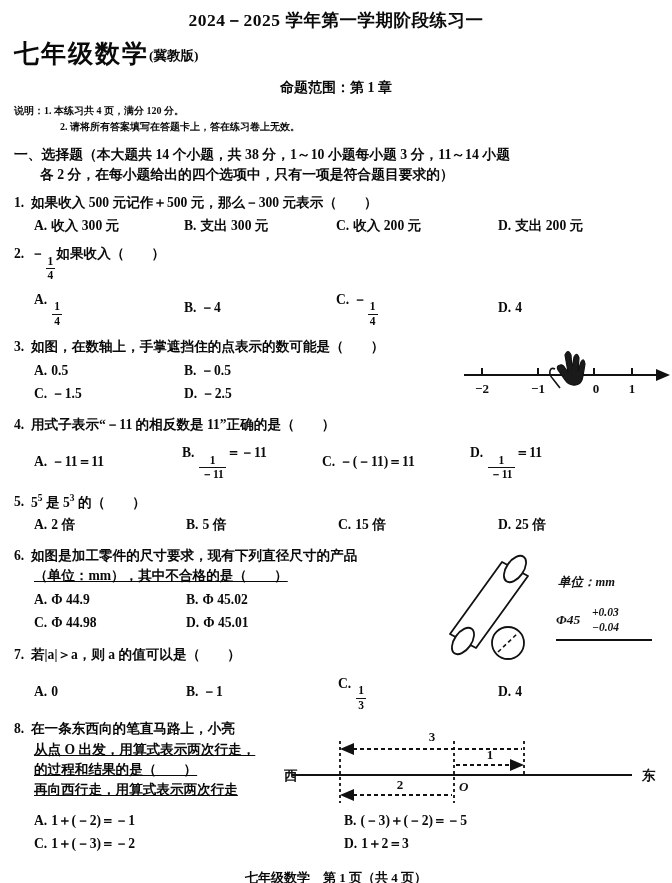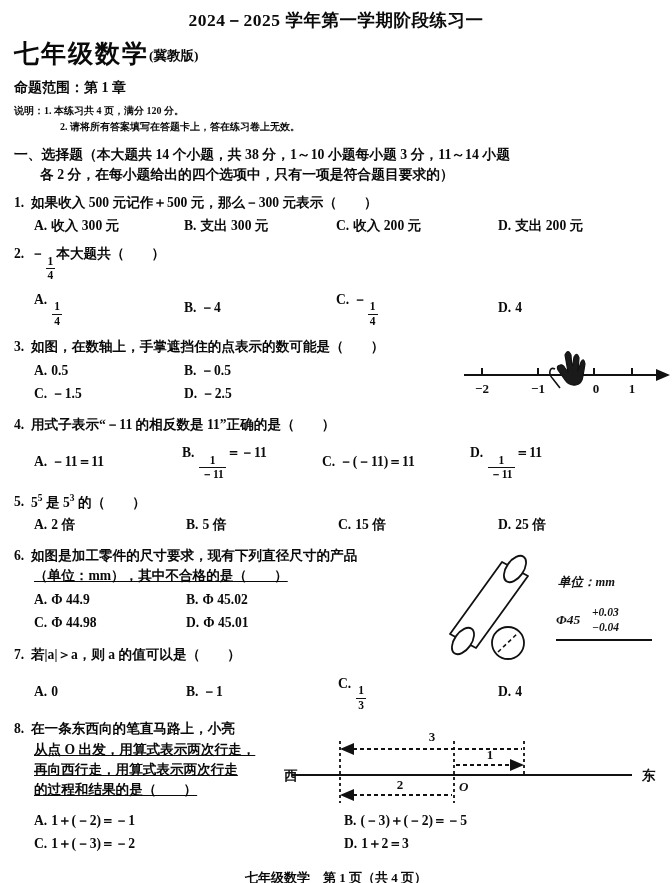--- a/index.html
+++ b/index.html
@@ -39,20 +39,21 @@
     font-size: 25px;
     letter-spacing: 2px;
   }
   .subject-edition {
     font-weight: bold;
     font-size: 13.5px;
     letter-spacing: 0px;
     vertical-align: 2px;
   }
   .scope {
+    text-align: center;
     font-weight: bold;
     font-size: 14px;
     margin-top: 10px;
   }
   .note-line {
     font-weight: bold;
     font-size: 10px;
     margin-top: 7px;
     line-height: 1.35;
   }
@@ -141,21 +142,21 @@
       <span class="opt" style="width:152px"><span class="opt-label">B.</span><span>支出 300 元</span></span>
       <span class="opt" style="width:162px"><span class="opt-label">C.</span><span>收入 200 元</span></span>
       <span class="opt"><span class="opt-label">D.</span><span>支出 200 元</span></span>
     </div>
   </div>
 
   <div class="q">
     <span class="q-stem"><span class="num">2.</span><span>－</span><span class="frac">
           <span class="num-t">1</span>
           <span class="den-t">4</span>
-        </span><span>本大题共（　　）</span></span>
+        </span><span>如果收入（　　）</span></span>
     <div class="opts" style="margin-top:8px">
       <span class="opt" style="width:150px"><span class="opt-label">A.</span><span class="frac">
             <span class="num-t">1</span>
             <span class="den-t">4</span>
           </span></span>
       <span class="opt" style="width:152px"><span class="opt-label">B.</span><span>－4</span></span>
       <span class="opt" style="width:162px"><span class="opt-label">C.</span><span>－</span><span class="frac">
             <span class="num-t">1</span>
             <span class="den-t">4</span>
           </span></span>
@@ -267,22 +268,22 @@
             <span class="num-t">1</span>
             <span class="den-t">3</span>
           </span></span>
       <span class="opt"><span class="opt-label">D.</span><span>4</span></span>
     </div>
   </div>
 
   <div class="q" style="">
     <span class="q-stem"><span class="num">8.</span><span>在一条东西向的笔直马路上，小亮</span></span>
     <div class="q-body">从点 O 出发，用算式表示两次行走，</div>
+    <div class="q-body">的过程和结果的是（　　）</div>
     <div class="q-body">再向西行走，用算式表示两次行走</div>
-    <div class="q-body">的过程和结果的是（　　）</div>
 
     <div class="fig" style="left:270px; top:4px;">
       <svg width="390" height="92" viewBox="0 0 390 92">
 
         <line x1="8" y1="52" x2="348" y2="52" stroke="#111" stroke-width="2.2"></line>
         <text x="358" y="57" font-family="Liberation Serif, serif" font-size="13.5" font-weight="bold" fill="#111">东</text>
         <text x="0" y="57" font-family="Liberation Serif, serif" font-size="13.5" font-weight="bold" fill="#111" text-anchor="start">西</text>
 
         <line x1="56" y1="18" x2="56" y2="80" stroke="#111" stroke-width="1.8" stroke-dasharray="3 3"></line>
         <line x1="170" y1="18" x2="170" y2="80" stroke="#111" stroke-width="1.8" stroke-dasharray="3 3"></line>

